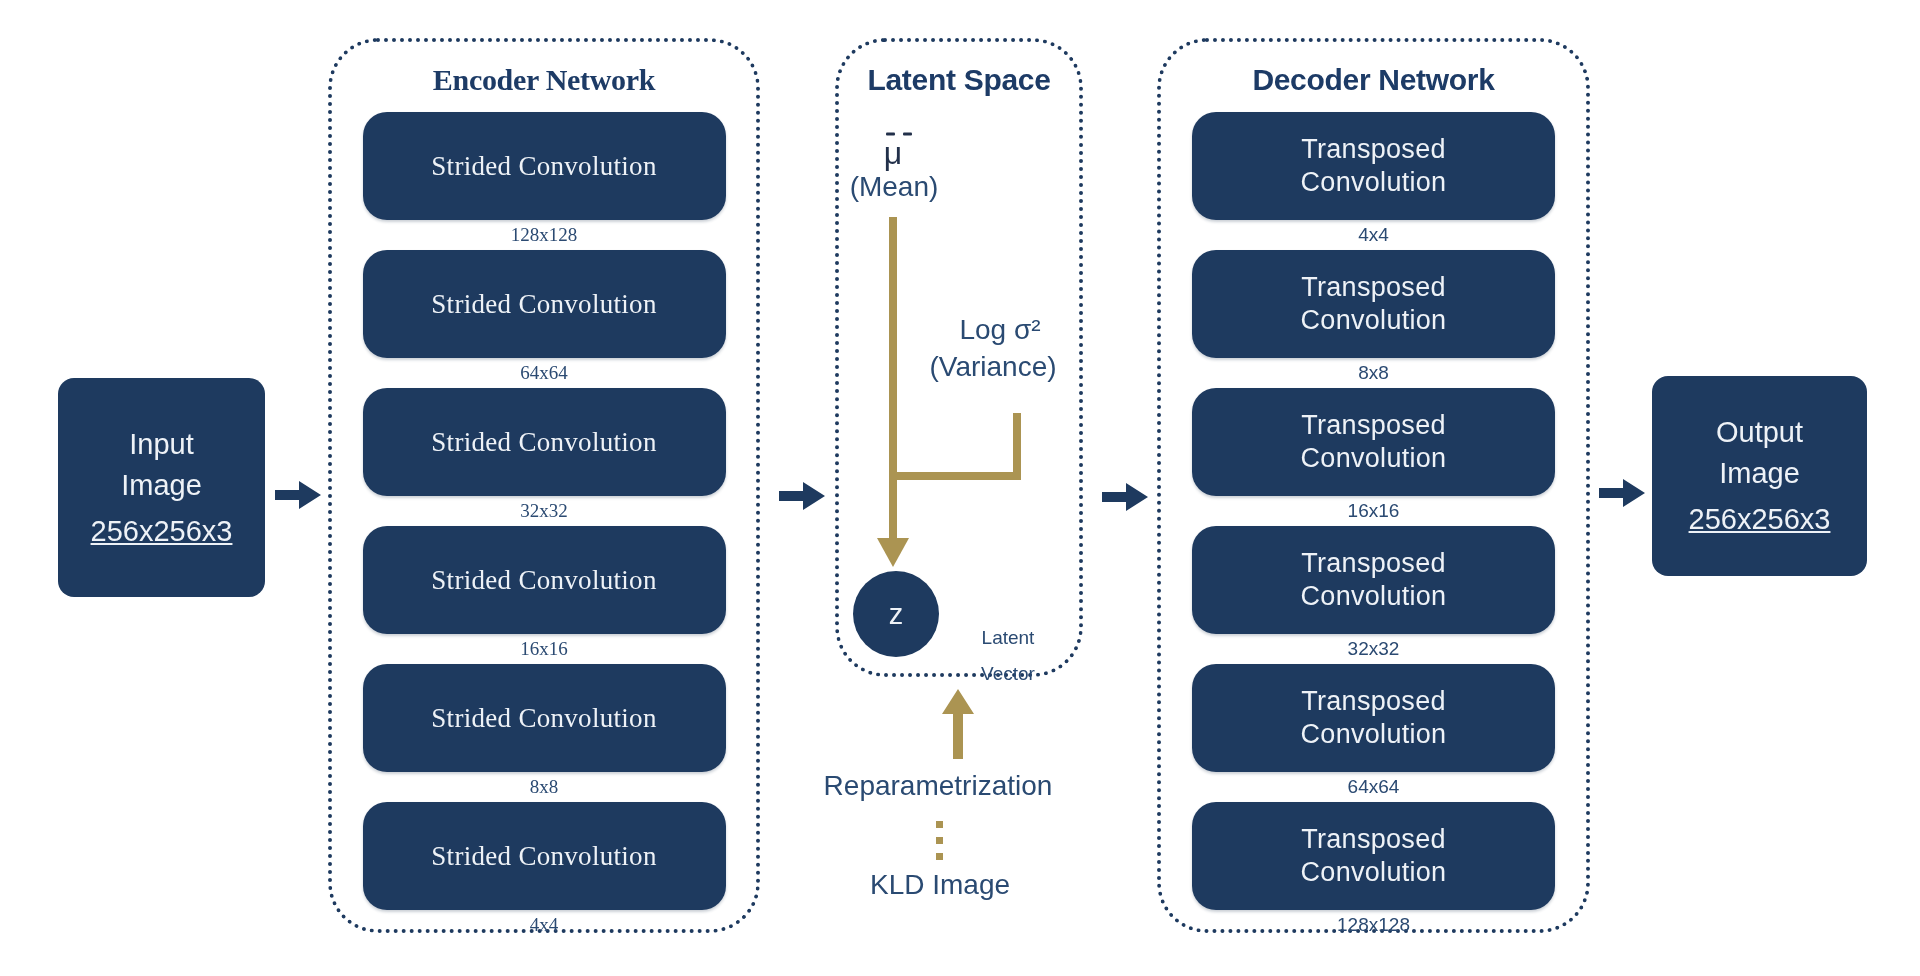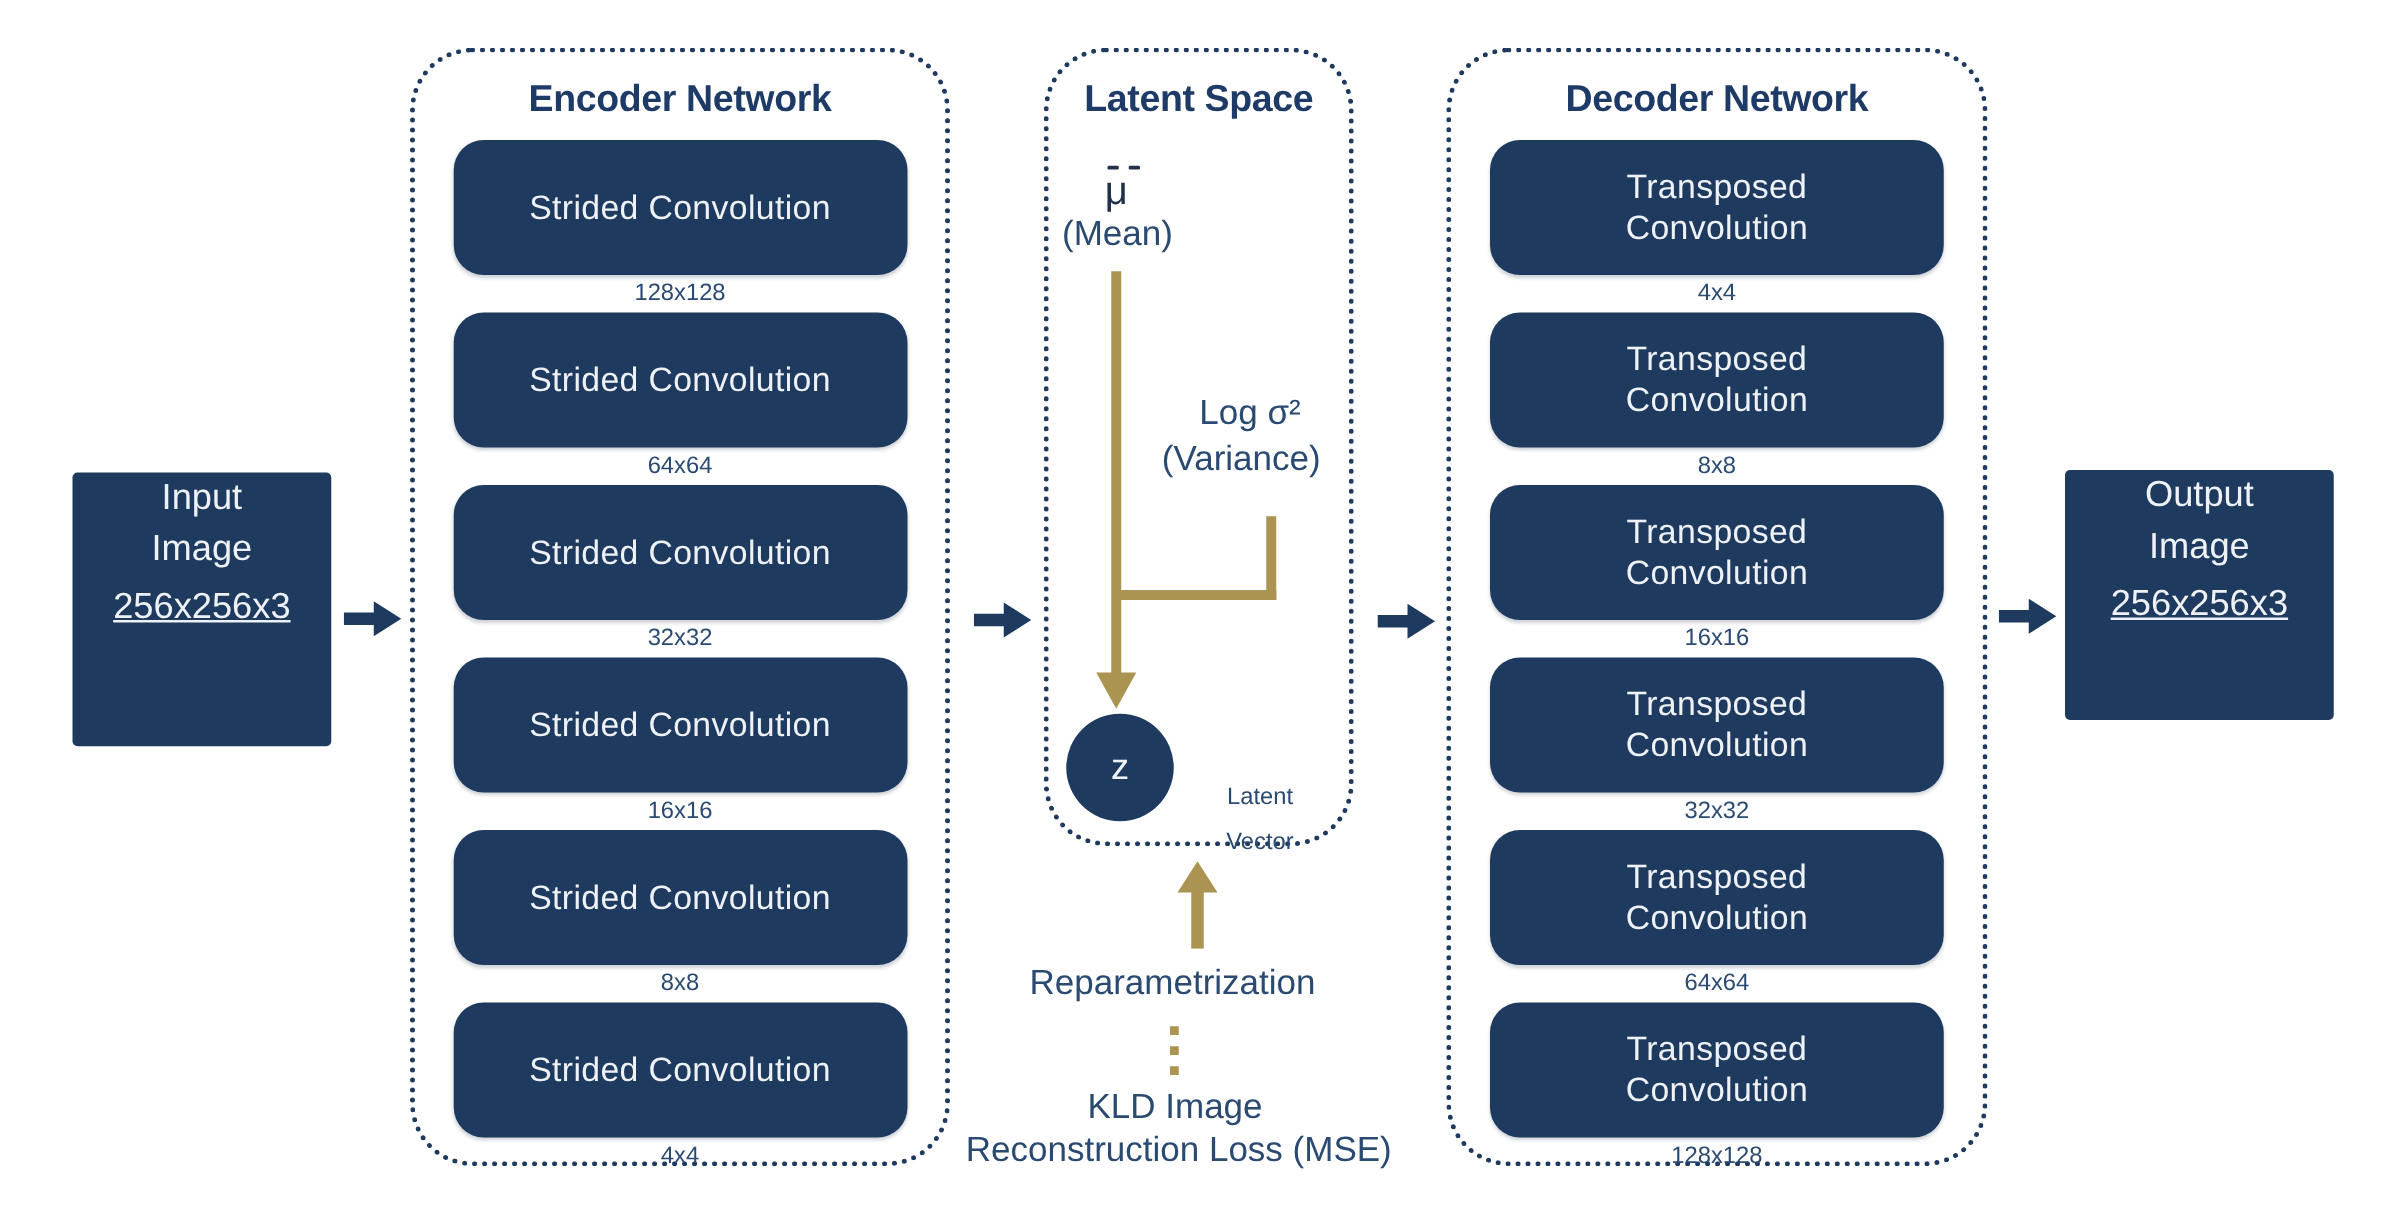--- a/index.html
+++ b/index.html
@@ -13,22 +13,22 @@
   .panel{position:absolute;border:4px dotted var(--navy);border-radius:50px;box-sizing:border-box;background:transparent;}
   .panel-title{text-align:center;font-weight:bold;font-size:30px;letter-spacing:-0.3px;
     color:var(--title);margin-top:18px;height:40px;line-height:40px;}
   .stack{display:flex;flex-direction:column;align-items:center;margin-top:12px;}
   .layer-box{width:363px;height:108px;background:var(--navy);border-radius:24px;
     display:flex;flex-direction:column;align-items:center;justify-content:center;
     color:var(--boxtext);font-size:27px;line-height:33px;letter-spacing:0.3px;
     box-shadow:0 2px 3px rgba(20,40,70,0.22);}
   .size-label{height:30px;line-height:29px;font-size:19px;color:var(--label);}
 
-  .io-node{position:absolute;background:var(--navy);border-radius:4px;color:var(--boxtext);
-    display:flex;flex-direction:column;align-items:center;
+  .io-node{position:absolute;background:var(--navy);border-radius:16px;color:var(--boxtext);
+    display:flex;flex-direction:column;align-items:center;justify-content:center;
     font-size:29px;line-height:41px;box-sizing:border-box;}
   .io-size{margin-top:5px;text-decoration:underline;}
 
   .harrow{position:absolute;width:47px;height:30px;}
   .navy-fill{fill:var(--navy);}
   .gold-fill{fill:var(--gold);}
 
   .abs{position:absolute;transform:translate(-50%,-50%);white-space:nowrap;text-align:center;}
   .lt{color:var(--body);font-size:28px;line-height:34px;}
   .mu{color:var(--symbol);font-size:32px;}
@@ -59,21 +59,21 @@
   <svg class="harrow" style="left:779px;top:481px;" viewBox="0 0 47 30">
     <polygon class="navy-fill" points="0,10 24,10 24,1 46,15 24,29 24,20 0,20"></polygon>
   </svg>
   <svg class="harrow" style="left:1102px;top:482px;" viewBox="0 0 47 30">
     <polygon class="navy-fill" points="0,10 24,10 24,1 46,15 24,29 24,20 0,20"></polygon>
   </svg>
   <svg class="harrow" style="left:1599px;top:478px;" viewBox="0 0 47 30">
     <polygon class="navy-fill" points="0,10 24,10 24,1 46,15 24,29 24,20 0,20"></polygon>
   </svg>
 
-  <div class="panel" style="left:328px;top:38px;width:432px;height:895px;">
+  <div class="panel" style="left:328px;top:38px;width:432px;height:895px;font-family:Liberation Serif, serif;">
     <div class="panel-title">Encoder Network</div>
     <div class="stack">
       <div class="layer-box">
         <span>Strided Convolution</span>
       </div>
       <div class="size-label">128x128</div>
       <div class="layer-box">
         <span>Strided Convolution</span>
       </div>
       <div class="size-label">64x64</div>
@@ -128,21 +128,20 @@
   <svg class="gold-svg" style="left:941px;top:689px;" width="34" height="70" viewBox="0 0 34 70">
     <polygon class="gold-fill" points="17,0 33,25 22,25 22,70 12,70 12,25 1,25"></polygon>
   </svg>
   <div class="abs under-text" style="left:938px;top:786px;">Reparametrization</div>
   <div class="loss-dots" style="left:936px;top:821px;">
       <i></i>
       <i></i>
       <i></i>
     </div>
   <div class="abs under-text" style="left:940px;top:885px;">KLD Image</div>
-  <div class="abs under-text" style="left:943px;top:920px;">Reconstruction Loss (MSE)</div>
 
   <div class="panel" style="left:1157px;top:38px;width:433px;height:895px;">
     <div class="panel-title">Decoder Network</div>
     <div class="stack">
       <div class="layer-box">
         <span>Transposed</span>
         <span>Convolution</span>
       </div>
       <div class="size-label">4x4</div>
       <div class="layer-box">

